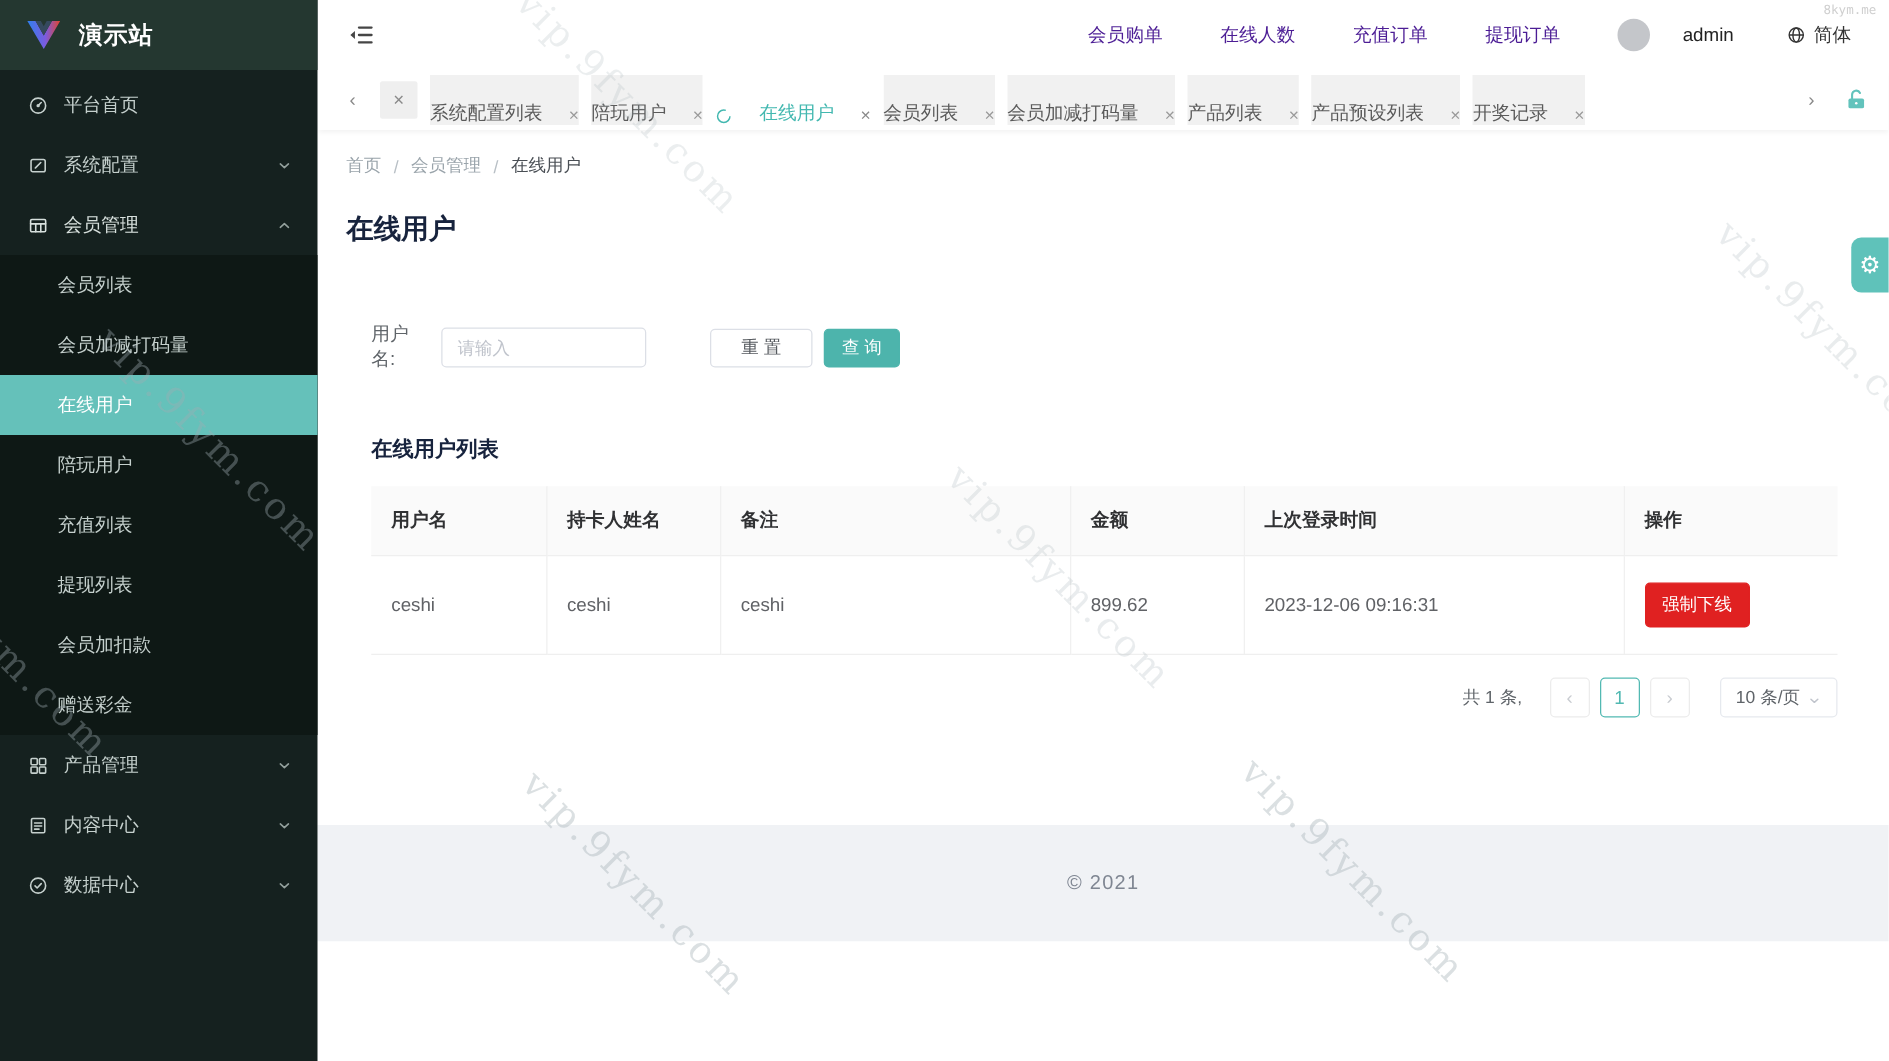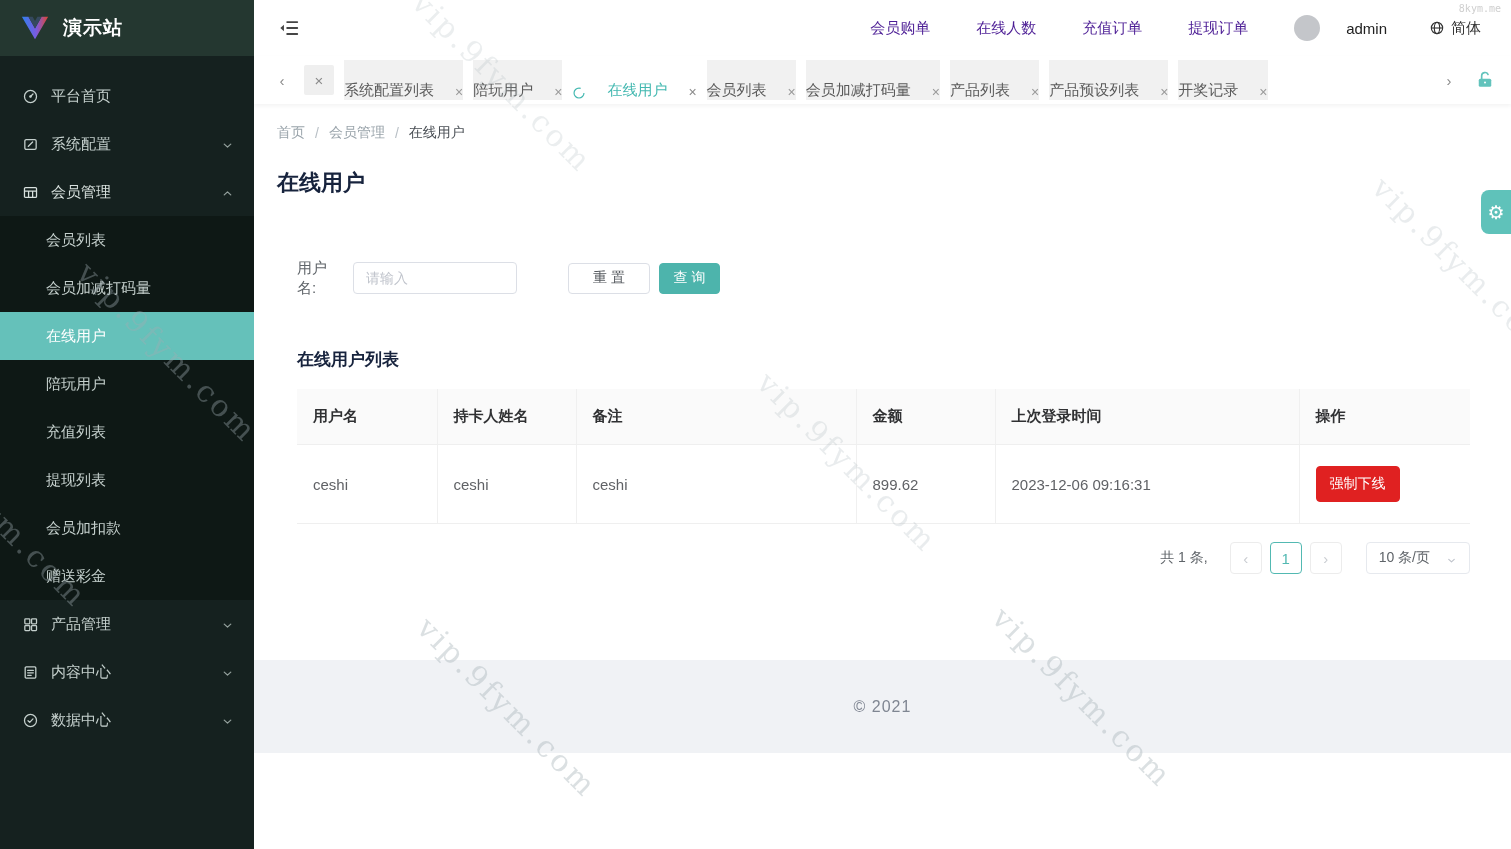--- a/index.html
+++ b/index.html
@@ -5,21 +5,21 @@
   * { margin:0; padding:0; box-sizing:border-box; }
   html,body { width:1511px; height:849px; }
   body {
     position:relative; overflow:hidden; background:#fff;
     font-family:"Liberation Sans", sans-serif; color:#333;
   }
   
   .sidebar { position:absolute; left:0; top:0; width:254px; height:849px; background:#15211f; z-index:2; }
   .logo { height:56px; background:#243730; display:flex; align-items:center; padding-left:20px; gap:13px; }
   .logo-title { color:#fff; font-size:19px; font-weight:bold; letter-spacing:1px; }
-  .menu { padding-top:16px; }
+  .menu { padding-top:4px; }
   .mi { height:48px; display:flex; align-items:center; padding:0 20px 0 22px; color:#c5d0cd; font-size:15px; gap:12px; cursor:pointer; }
   .mi.open { color:#d8e1de; }
   .mi .lbl { flex:1; }
   .ico { width:17px; height:17px; flex:0 0 auto; }
   .chev { width:13px; height:13px; color:#93a09c; }
   .submenu { background:#0e1815; }
   .smi { height:48px; display:flex; align-items:center; padding-left:46px; color:#c5d0cd; font-size:15px; cursor:pointer; }
   .smi.active { background:#65c1ba; color:#fff; }
   
   .main { position:absolute; left:254px; top:0; right:0; bottom:0; background:#fff; }
@@ -70,21 +70,21 @@
              border-right:1px solid #f0f0f0; background:#fff; }
   .btn-danger { background:#e02121; border:1px solid #e02121; color:#fff; border-radius:4px;
                 padding:8px 13px; font-size:14px; cursor:pointer; font-family:"Liberation Sans",sans-serif; }
   .pagerow { width:1173px; margin:18px 0 0 20px; display:flex; justify-content:flex-end; align-items:center;
              gap:8px; font-size:14px; color:#5f6469; }
   .total { margin-right:14px; }
   .pg-btn { width:32px; height:32px; border:1px solid #ececec; border-radius:4px; background:#fff;
             display:flex; align-items:center; justify-content:center; color:#c9ccd1; font-size:15px; cursor:pointer; }
   .pg-cur { border-color:#52b9b2; color:#52b9b2; }
   .pg-size { height:32px; border:1px solid #e6e9ee; border-radius:4px; padding:0 12px; margin-left:16px;
-             display:flex; align-items:center; gap:16px; color:#5f6469; font-size:14px; background:#fff; cursor:pointer; }
+             display:flex; align-items:center; gap:6px; color:#5f6469; font-size:14px; background:#fff; cursor:pointer; }
   .caret { width:11px; height:11px; color:#c0c4cc; }
   .gear-btn { position:absolute; right:0; top:86px; width:30px; height:44px; background:#5fc2ba;
               border-radius:8px 0 0 8px; display:flex; align-items:center; justify-content:center;
               color:#fff; font-size:19px; cursor:pointer; }
   
   .footer { height:93px; background:#f0f2f5; display:flex; align-items:center; justify-content:center;
             color:#7f8692; font-size:16px; letter-spacing:1px; }
   
   .wm-layer { position:absolute; inset:0; pointer-events:none; z-index:60; }
   .wm { position:absolute; white-space:nowrap; transform:rotate(45deg); transform-origin:left top;

